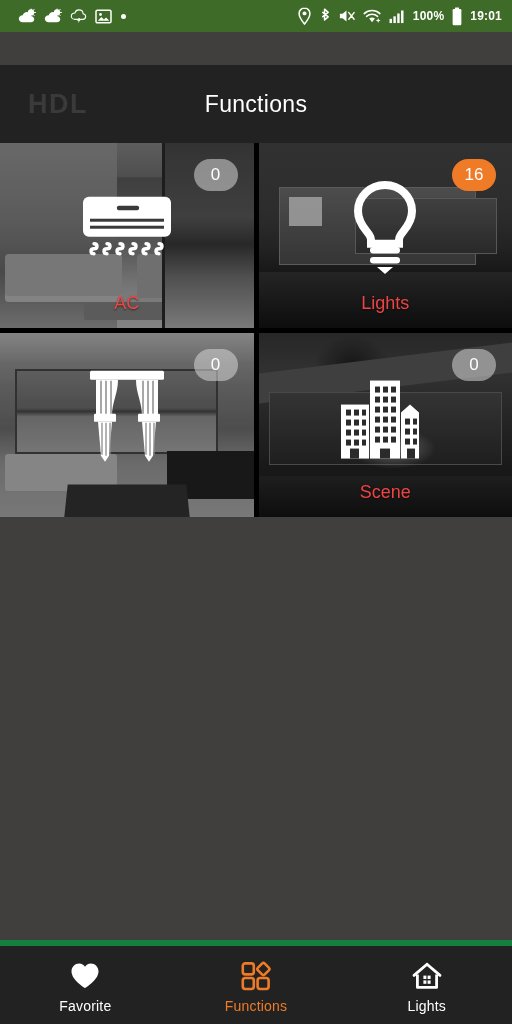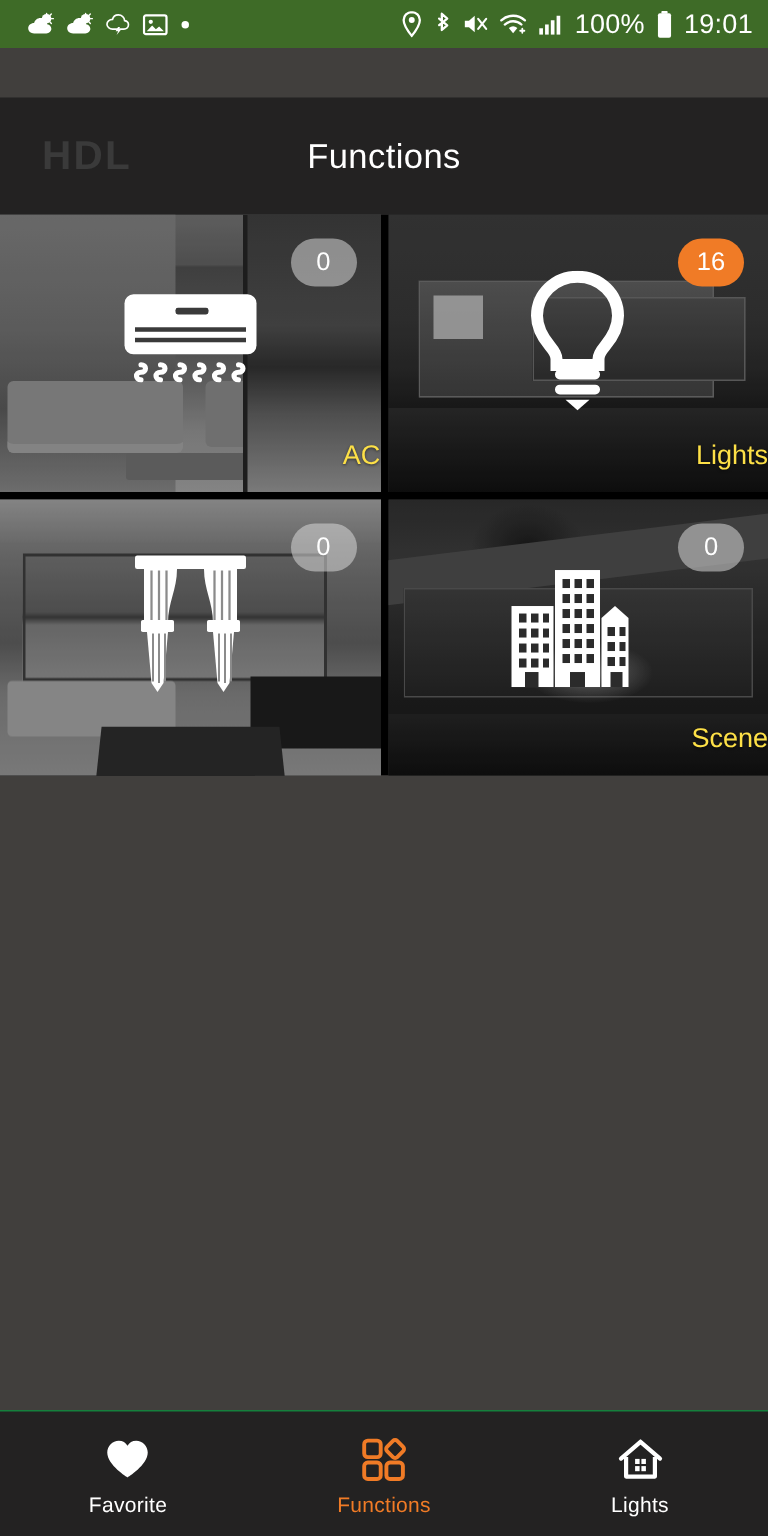--- a/index.html
+++ b/index.html
@@ -14,21 +14,21 @@
   
   .statusbar {
     height:32px; background:#3E6B27; color:#fff;
     display:flex; align-items:center; justify-content:space-between;
     padding:0 10px 0 18px; flex:0 0 32px;
   }
   .sb-left, .sb-right { display:flex; align-items:center; }
   .sb-left { gap:7px; }
   .sb-right { gap:7px; }
   .sb-icon { display:inline-flex; align-items:center; justify-content:center; }
-  .sb-text { font-size:18px; letter-spacing:0.2px; line-height:1; font-weight:400; }
+  .sb-text { font-size:12px; letter-spacing:0.2px; line-height:1; font-weight:700; }
   .sb-dot { width:5px; height:5px; border-radius:50%; background:#fff; display:inline-block; margin-left:2px; }
 
   
   .header {
     height:78px; background:#232222; flex:0 0 78px;
     display:flex; align-items:center; position:relative;margin-top:33px;
   }
   .logo {
     position:absolute; left:28px; top:50%; transform:translateY(-50%);
     font-size:27px; font-weight:bold; letter-spacing:1.5px; color:#3A3A3A;
@@ -58,22 +58,22 @@
     font-size:17px; color:#ffffff; padding:0 9px; z-index:4;
   }
   .badge.inactive { background:rgba(215,215,215,0.55); }
   .badge.active { background:#F07B26; }
 
   .tile-icon {
     position:absolute; left:50%; top:50%; transform:translate(-50%,-54%);
     z-index:3; display:block;
   }
   .tile-label {
-    position:absolute; left:0; right:0; bottom:14px; text-align:right;
-    color:#fde047; font-size:18px; z-index:3; text-shadow:0 1px 2px rgba(0,0,0,.55);
+    position:absolute; left:0; right:0; bottom:14px; text-align:center;
+    color:#ef4444; font-size:18px; z-index:3; text-shadow:0 1px 2px rgba(0,0,0,.55);
   }
 
   
   .bg-ac {
     background:
       linear-gradient(180deg, #6d6d6d 0%, #5c5c5c 18%, #4a4a4a 19%, #585858 45%, #6f6f6f 62%, #8a8a8a 78%, #9a9a9a 100%);
   }
   .bg-ac::before{
     content:""; position:absolute; left:0; top:0; width:46%; height:100%;
     background:linear-gradient(180deg,#7a7a7a 0%, #6b6b6b 40%, #565656 70%, #7f7f7f 100%);
@@ -113,21 +113,21 @@
   .sc-glow{position:absolute;left:36%;top:52%;width:34%;height:22%;background:radial-gradient(ellipse at center,#b9b9b9 0%, rgba(120,120,120,0) 70%);opacity:.55;}
   .sc-tree{position:absolute;left:22%;top:2%;width:30%;height:26%;background:radial-gradient(ellipse at 50% 60%, #1a1a1a 0%, rgba(0,0,0,0) 70%);}
   .sc-ground{position:absolute;left:0;bottom:0;width:100%;height:22%;background:linear-gradient(180deg,#242424,#101010);}
 
   
   .empty { flex:1 1 auto; background:#413F3D; }
 
   
   .bottomnav {
     flex:0 0 84px; background:#232222; display:flex;
-    align-items:center; border-top:1px solid #15803d;
+    align-items:center; border-top:6px solid #15803d;
   }
   .nav-item {
     flex:1; display:flex; flex-direction:column; align-items:center;
     justify-content:center; gap:7px; cursor:pointer; height:100%;
     padding-top:4px;
   }
   .nav-label { font-size:14px; color:#ffffff; letter-spacing:.2px; }
   .nav-item.active .nav-label { color:#F07B26; }
   .nav-ico { width:30px; height:30px; display:flex; align-items:center; justify-content:center; }
 </style>

